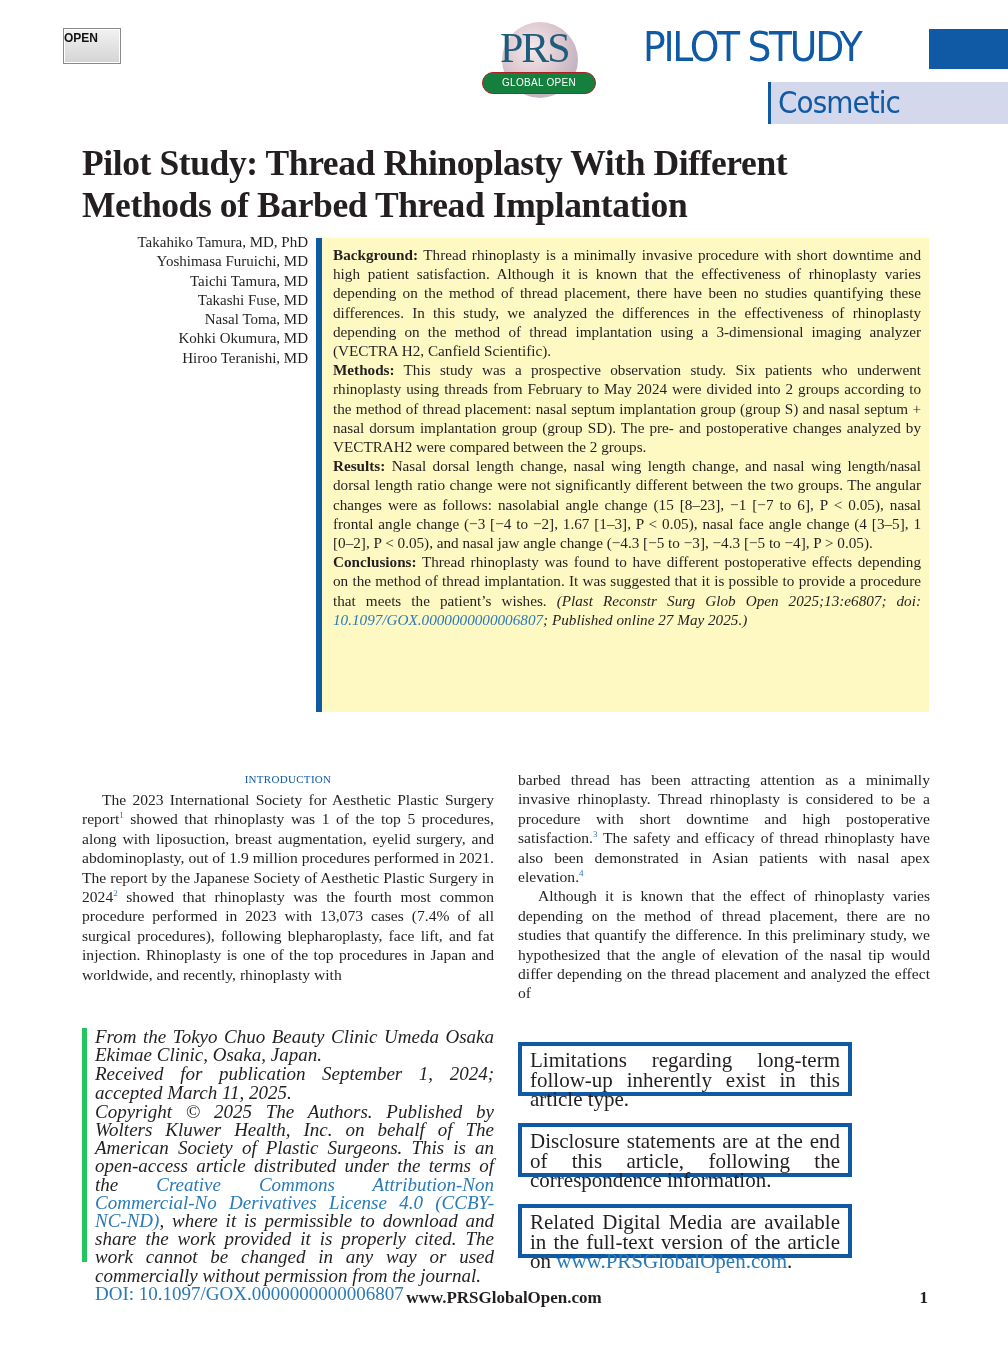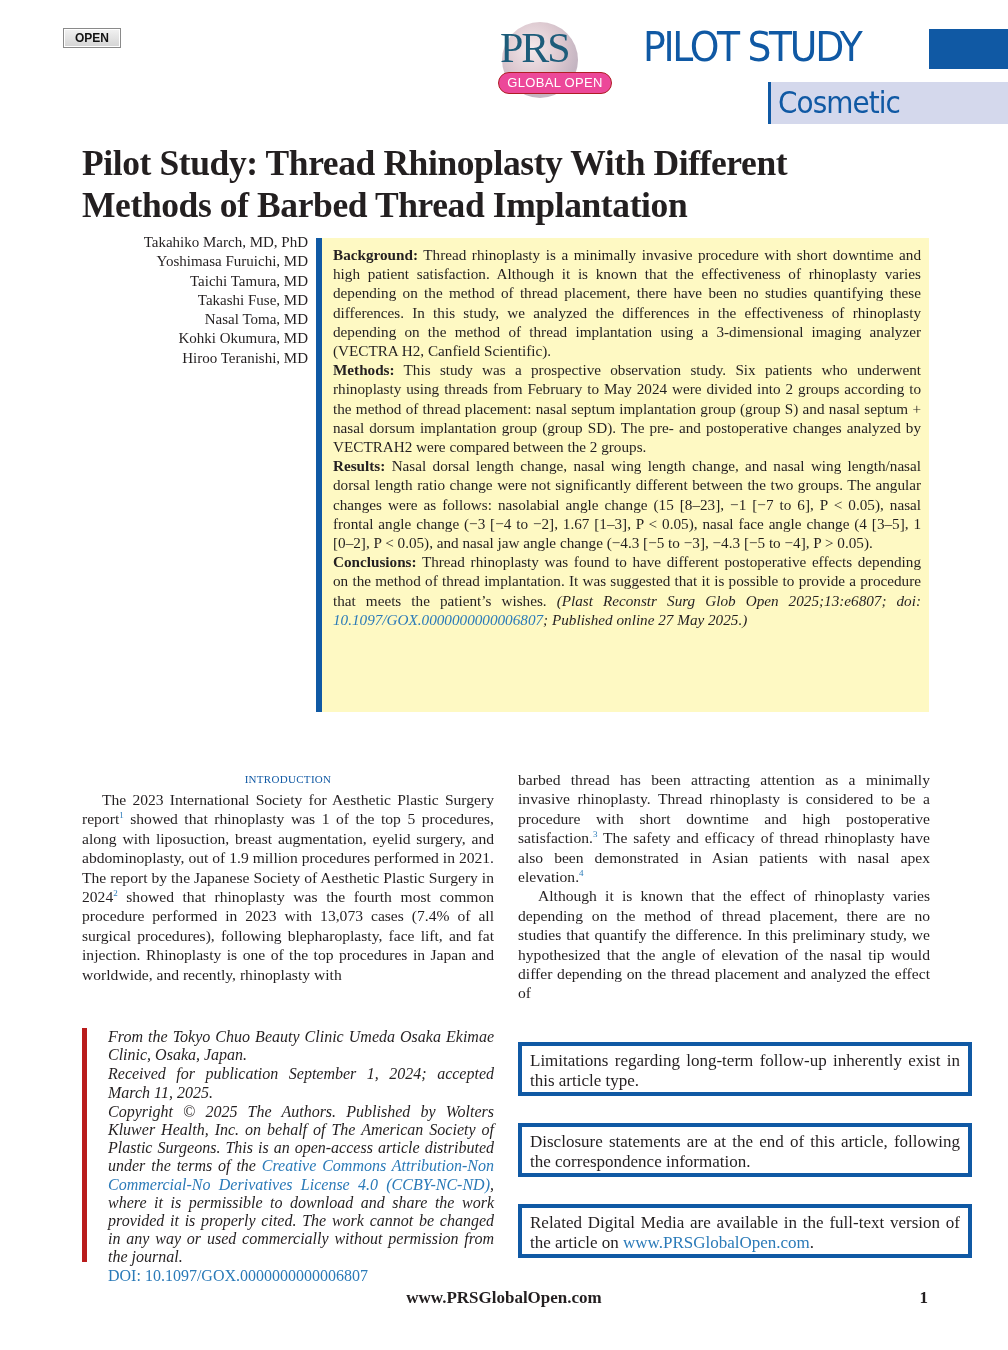--- a/index.html
+++ b/index.html
@@ -1,41 +1,41 @@
 <!DOCTYPE html>
 <html><head>
   <meta charset="utf-8">
   <style>
     * { margin: 0; padding: 0; box-sizing: border-box; }
     html, body { width: 1008px; height: 1350px; background: #ffffff; overflow: hidden; }
     body { position: relative; font-family: "Liberation Serif", "DejaVu Serif", serif; color: #231f20; }
 
     .open-badge {
-      position: absolute; left: 63px; top: 28px; width: 58px; height: 20px;
+      position: absolute; left: 63px; top: 28px; width: 58px; height: 36px;
       background: linear-gradient(#f2f2f2, #d4d4d4);
       border: 1px solid #8a8a8a; box-shadow: inset 0 0 0 1px #fff;
       font-family: "Liberation Sans", sans-serif; font-weight: bold; font-size: 12px;
-      line-height: 18px; text-align: center; color: #111;
+      line-height: 18px; text-align: left; color: #111;
     }
 
     .logo { position: absolute; left: 480px; top: 20px; width: 140px; height: 80px; }
     .logo-globe {
       position: absolute; left: 22px; top: 2px; width: 76px; height: 76px; border-radius: 50%;
       background: radial-gradient(circle at 40% 35%, #f3e5e8 0%, #d8c1c9 40%, #b9a7b6 70%, #d6d0d8 100%);
       opacity: 0.85;
     }
     .logo-prs {
       position: absolute; left: 20px; top: 6px; width: 84px; text-align: left;
       font-family: "Liberation Serif", serif; font-size: 42px; line-height: 44px; color: #1d5c7a;
       letter-spacing: -2px;
     }
     .logo-band {
-      position: absolute; left: 18px; top: 52px; width: 114px; height: 22px; border-radius: 11px;
-      background: #ec4899; color: #fff; border: 1px solid #b01e24;
-      font-family: "Liberation Sans", sans-serif; font-size: 13px; line-height: 20px; text-align: center;
+      position: absolute; left: 2px; top: 52px; width: 114px; height: 22px; border-radius: 11px;
+      background: #15803d; color: #fff; border: 1px solid #b01e24;
+      font-family: "Liberation Sans", sans-serif; font-size: 10px; line-height: 20px; text-align: center;
       letter-spacing: 0.3px;
     }
 
     .pilot-title {
       position: absolute; left: 643px; top: 23px;
       font-family: "DejaVu Sans", sans-serif; font-size: 41px; line-height: 48px;
       color: #1059a4; letter-spacing: -2.5px; transform: scaleX(0.92); transform-origin: left top;
     }
     .pilot-bar { position: absolute; left: 929px; top: 29px; width: 79px; height: 40px; background: #1059a4; }
     .cosmetic-bar {
@@ -81,30 +81,30 @@
     .indent { text-indent: 20px; }
     sup { font-size: 9px; line-height: 0; color: #2a7ab8; vertical-align: super; }
 
     .col-right {
       position: absolute; left: 518px; top: 770px; width: 412px;
       font-size: 15.6px; line-height: 19.4px; text-align: justify;
     }
 
     .footnote {
       position: absolute; left: 82px; top: 1028px; width: 412px; height: 234px;
-      border-left: 5px solid #b91c1c; padding-left: 21px;
-      font-size: 16px; line-height: 18.2px; font-style: italic; text-align: justify;
+      border-left: 5px solid #22c55e; padding-left: 8px;
+      font-size: 19px; line-height: 18.2px; font-style: italic; text-align: justify;
     }
     .footnote p { margin-bottom: 1px; }
     .footnote .doi { font-style: normal; color: #2a7ab8; }
 
     .notice {
-      position: absolute; left: 518px; width: 454px;
+      position: absolute; left: 518px; width: 334px;
       border: 4px solid #1059a4; padding: 5px 8px 4px 8px;
-      font-size: 17px; line-height: 19.5px; text-align: justify; background: #fff;
+      font-size: 21px; line-height: 19.5px; text-align: justify; background: #fff;
     }
     .notice-1 { top: 1042px; height: 54px; }
     .notice-2 { top: 1123px; height: 54px; }
     .notice-3 { top: 1204px; height: 54px; }
 
     .footer-url {
       position: absolute; left: 0; width: 1008px; top: 1287px; text-align: center;
       font-weight: bold; font-size: 17px; line-height: 22px;
     }
     .footer-page {
@@ -124,21 +124,21 @@
 </div>
 
 <div class="pilot-title">PILOT STUDY</div>
 <div class="pilot-bar"></div>
 <div class="cosmetic-bar"></div>
 <div class="cosmetic-label">Cosmetic</div>
 
 <h1 class="article-title">Pilot Study: Thread Rhinoplasty With Different Methods of Barbed Thread Implantation</h1>
 
 <div class="authors">
-  <div>Takahiko March, MD, PhD</div>
+  <div>Takahiko Tamura, MD, PhD</div>
   <div>Yoshimasa Furuichi, MD</div>
   <div>Taichi Tamura, MD</div>
   <div>Takashi Fuse, MD</div>
   <div>Nasal Toma, MD</div>
   <div>Kohki Okumura, MD</div>
   <div>Hiroo Teranishi, MD</div>
 </div>
 
 <div class="abstract">
   <p><b>Background:</b><span> Thread rhinoplasty is a minimally invasive procedure with short downtime and high patient satisfaction. Although it is known that the effectiveness of rhinoplasty varies depending on the method of thread placement, there have been no studies quantifying these differences. In this study, we analyzed the differences in the effectiveness of rhinoplasty depending on the method of thread implantation using a 3-dimensional imaging analyzer (VECTRA H2, Canfield Scientific).</span></p>

